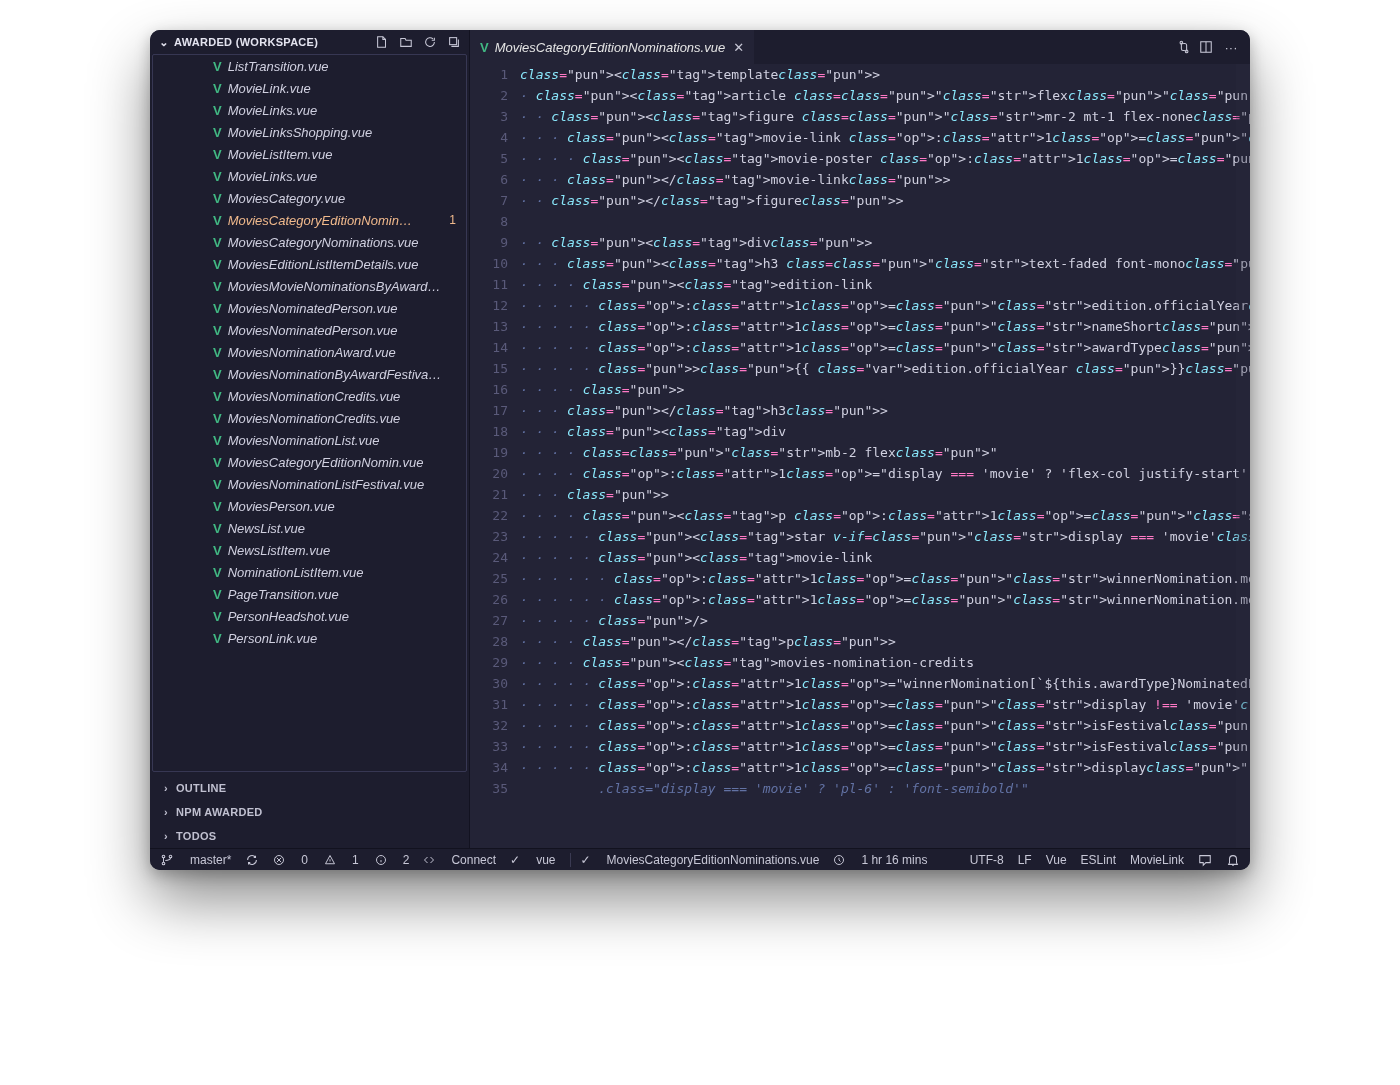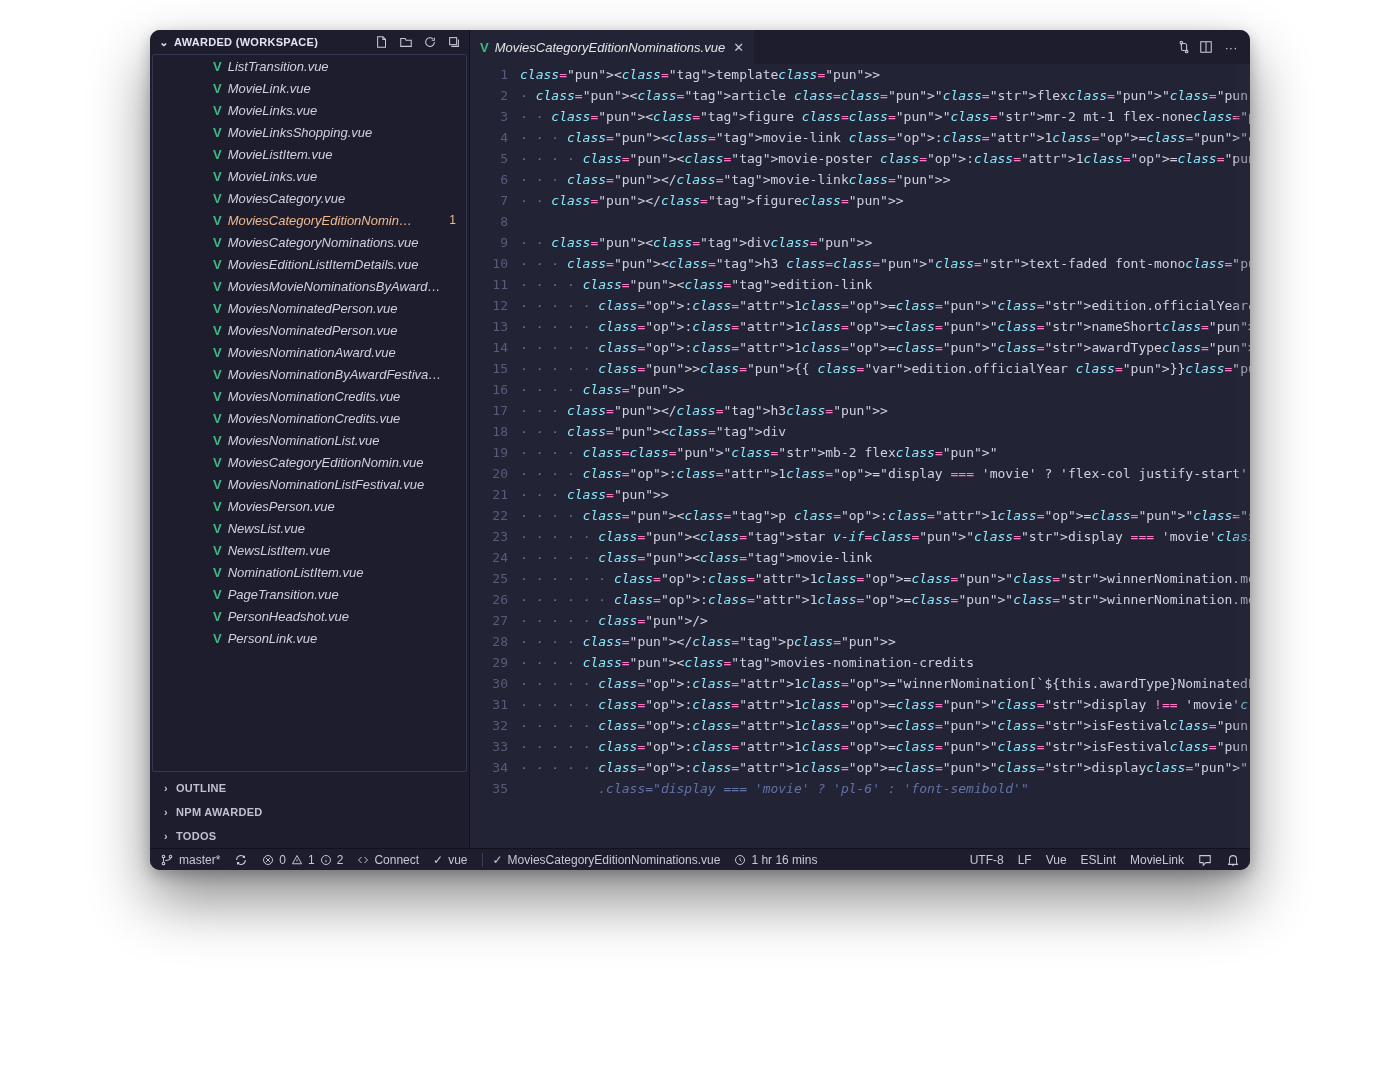--- a/index.html
+++ b/index.html
@@ -181,21 +181,21 @@
   background: #1d1d2e;
   display: flex;
   align-items: center;
   gap: 14px;
   padding: 0 10px;
   font-size: 12px;
   color: #c7c7d6;
   border-top: 1px solid #12121f;
   flex: none;
 }
-.statusbar .grp { display: flex; align-items: center; gap: 5px; cursor: pointer; }
+.statusbar .grp { display: flex; align-items: center; gap: 16px; cursor: pointer; }
 .statusbar .grow { flex: 1; }
 
 svg { display: block; }
 </style>
 </head>
 <body>
 
 <div class="window">
 
 

